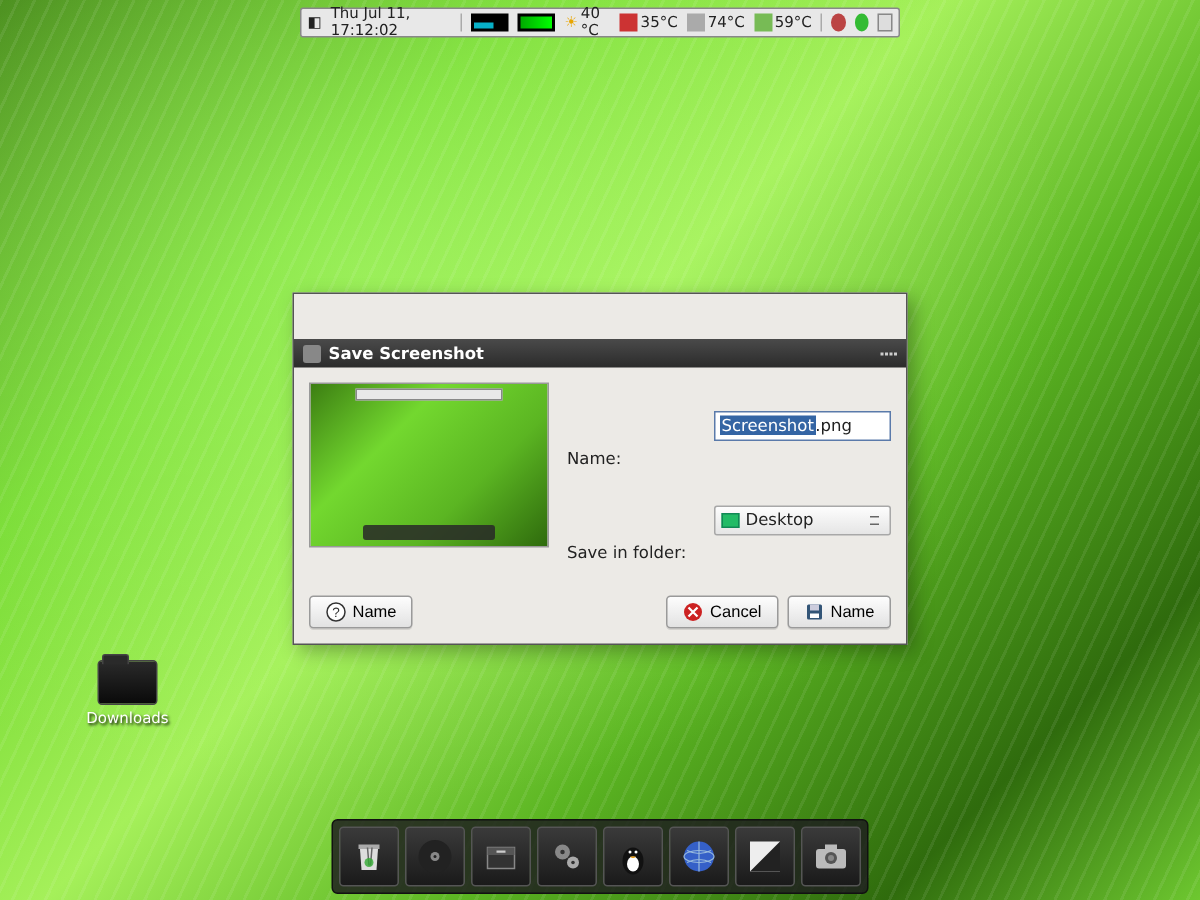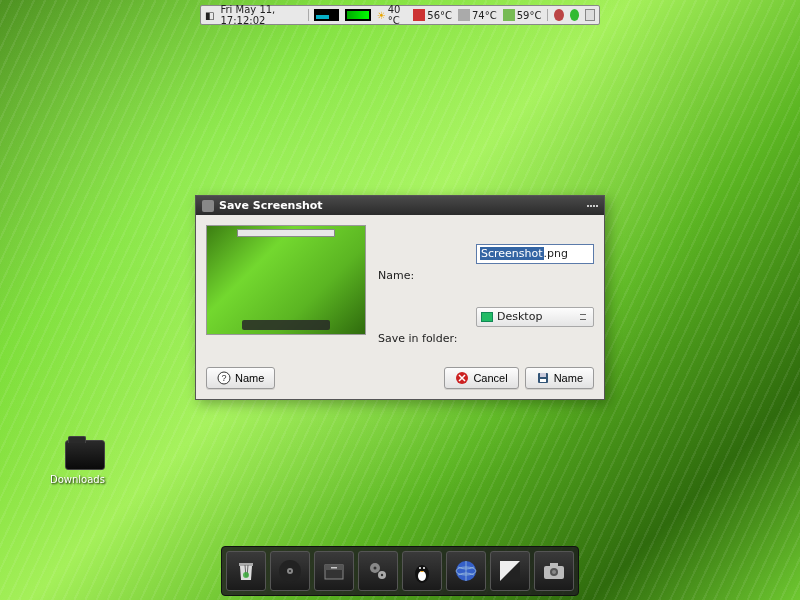--- a/index.html
+++ b/index.html
@@ -28,21 +28,21 @@
 .panel-item { display: flex; align-items: center; gap: 2px; }
 .mini-graph { width: 32px; height: 12px; background: #000; position: relative; }
 .mini-graph.green::after { content:""; position:absolute; inset:2px; background: linear-gradient(to right,#0a0,#0f0); }
 .mini-graph.blue::after { content:""; position:absolute; left:2px; top:6px; right:10px; bottom:2px; background:#07b0c8; }
 .temp-ico { width:12px; height:12px; display:inline-block; }
 .tray-ico { width:12px; height:12px; border-radius:50%; display:inline-block; }
 
 
 .desktop-icon {
   position: absolute; left: 50px; top: 440px; width: 70px;
-  text-align: left; color: #fff; font-size: 10px;
+  text-align: center; color: #fff; font-size: 10px;
   text-shadow: 1px 1px 2px #000;
 }
 .folder-ico {
   width: 40px; height: 30px; margin: 0 auto 4px;
   background: linear-gradient(#2a2a2a,#0a0a0a); border-radius: 3px;
   border: 1px solid #444; position: relative;
 }
 .folder-ico::before {
   content:""; position:absolute; top:-5px; left:2px; width:16px; height:6px;
   background:#2a2a2a; border-radius:2px 2px 0 0; border:1px solid #444; border-bottom:none;
@@ -50,21 +50,21 @@
 
 
 .dialog {
   position: absolute; left: 195px; top: 195px; width: 410px;
   background: #eceae6; border: 1px solid #555;
   box-shadow: 4px 4px 12px rgba(0,0,0,0.3);
 }
 .titlebar {
   background: linear-gradient(#4a4a4a,#2b2b2b); color:#fff;
   font-size: 11px; font-weight: bold; padding: 3px 6px;
-  display:flex; align-items:center; justify-content:space-between;
+  display:flex; align-items:center; justify-content:space-between;margin-top:30px;
 }
 .titlebar-left { display:flex; align-items:center; gap:5px; }
 .titlebar-ico { width:12px; height:12px; background:#888; border-radius:2px; }
 .titlebar-grip { display:flex; gap:1px; }
 .titlebar-grip span { width:2px; height:2px; background:#ccc; }
 .dialog-body { padding: 10px; display:flex; gap:12px; }
 .preview {
   width: 160px; height: 110px; border:1px solid #999;
   background: linear-gradient(135deg,#3c7e12,#73d82f,#5bb522,#2f6b0d);
   position:relative; flex-shrink:0;
@@ -122,31 +122,31 @@
 }
 .dock-ico { width:28px; height:28px; }
 </style>
 </head>
 <body>
 
 <div class="leaf-bg"></div>
 
 <div class="top-panel">
   <span class="panel-item">◧</span>
-  <span class="panel-item">Fri May 11, 17:12:02</span>
+  <span class="panel-item">Thu Jul 11, 17:12:02</span>
   <div class="sep"></div>
   <div class="mini-graph blue"></div>
   <div class="mini-graph green"></div>
   <span class="panel-item">
     <span style="color:#e8a500">☀</span>
     <span>40 °C</span>
   </span>
   <span class="panel-item">
     <span class="temp-ico" style="background:#c33"></span>
-    <span>56°C</span>
+    <span>35°C</span>
   </span>
   <span class="panel-item">
     <span class="temp-ico" style="background:#aaa"></span>
     <span>74°C</span>
   </span>
   <span class="panel-item">
     <span class="temp-ico" style="background:#7b5"></span>
     <span>59°C</span>
   </span>
   <div class="sep"></div>

